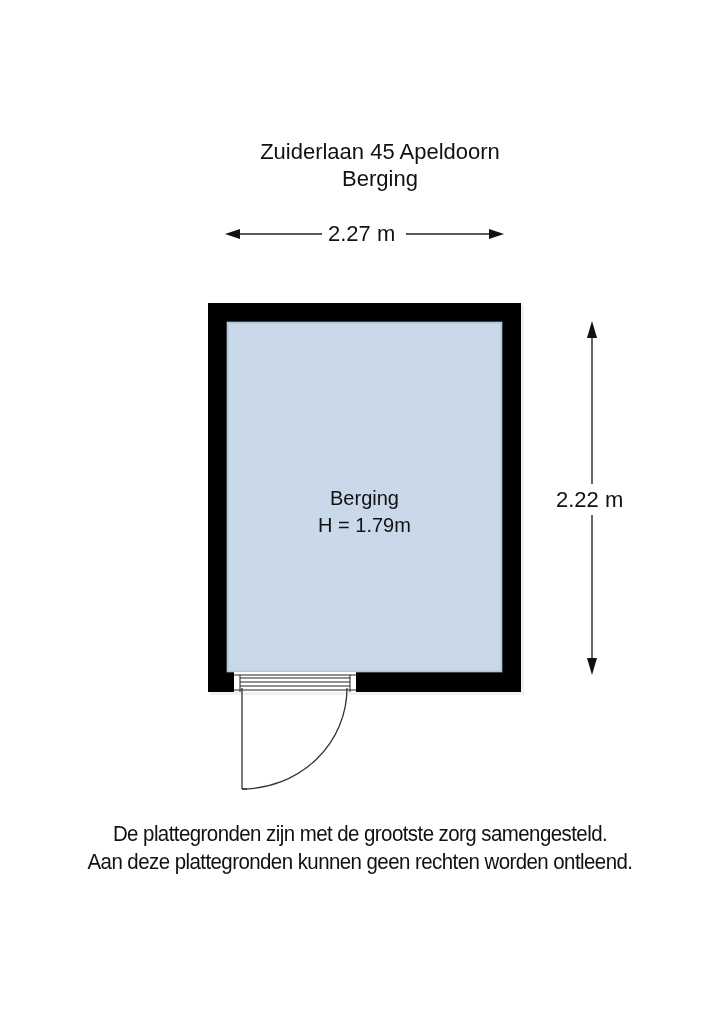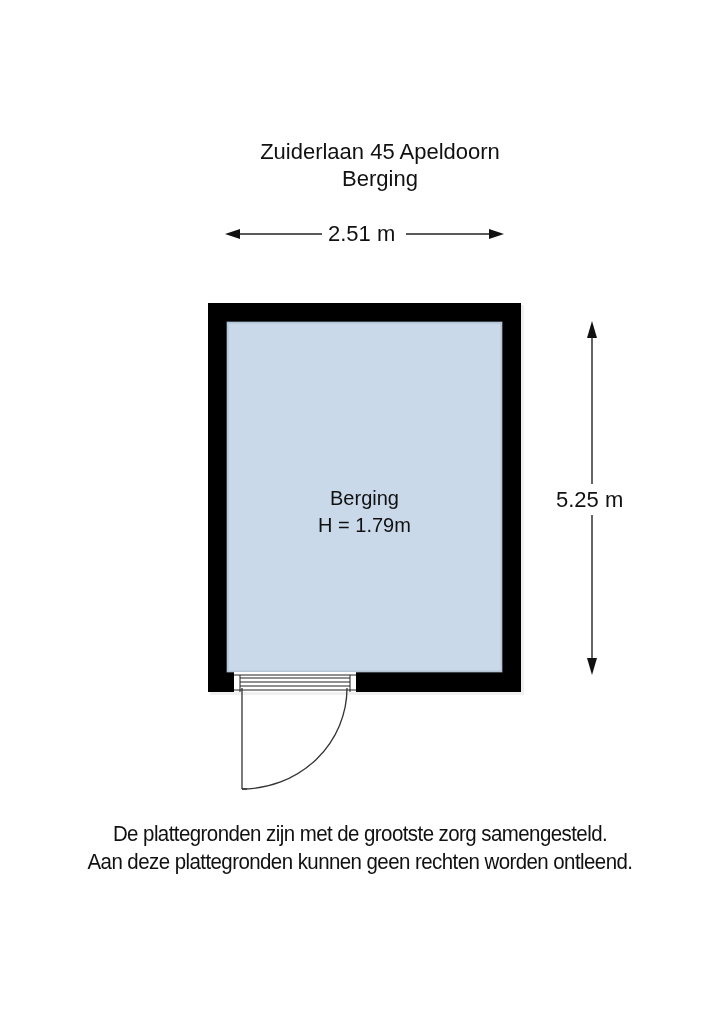--- a/index.html
+++ b/index.html
@@ -128,20 +128,20 @@
     <line x1="350" y1="675" x2="350" y2="692" stroke="#222" stroke-width="1"></line>
   </g>
 
   <g>
     <line x1="242" y1="688" x2="242" y2="789" stroke="#333" stroke-width="1.3"></line>
     <line x1="242" y1="789" x2="247" y2="789" stroke="#333" stroke-width="1.3"></line>
     <path d="M 242 789 A 105 101 0 0 0 347 688" fill="none" stroke="#333" stroke-width="1.3"></path>
   </g>
 </svg>
 
-<div class="dim-label dim-width">2.51 m</div>
-<div class="dim-label dim-height">5.25 m</div>
+<div class="dim-label dim-width">2.27 m</div>
+<div class="dim-label dim-height">2.22 m</div>
 
 <div class="room-label room-name">Berging</div>
 <div class="room-label room-height">H = 1.79m</div>
 
 <div class="disclaimer disclaimer-line1">De plattegronden zijn met de grootste zorg samengesteld.</div>
 <div class="disclaimer disclaimer-line2">Aan deze plattegronden kunnen geen rechten worden ontleend.</div>
 
 </body></html>

